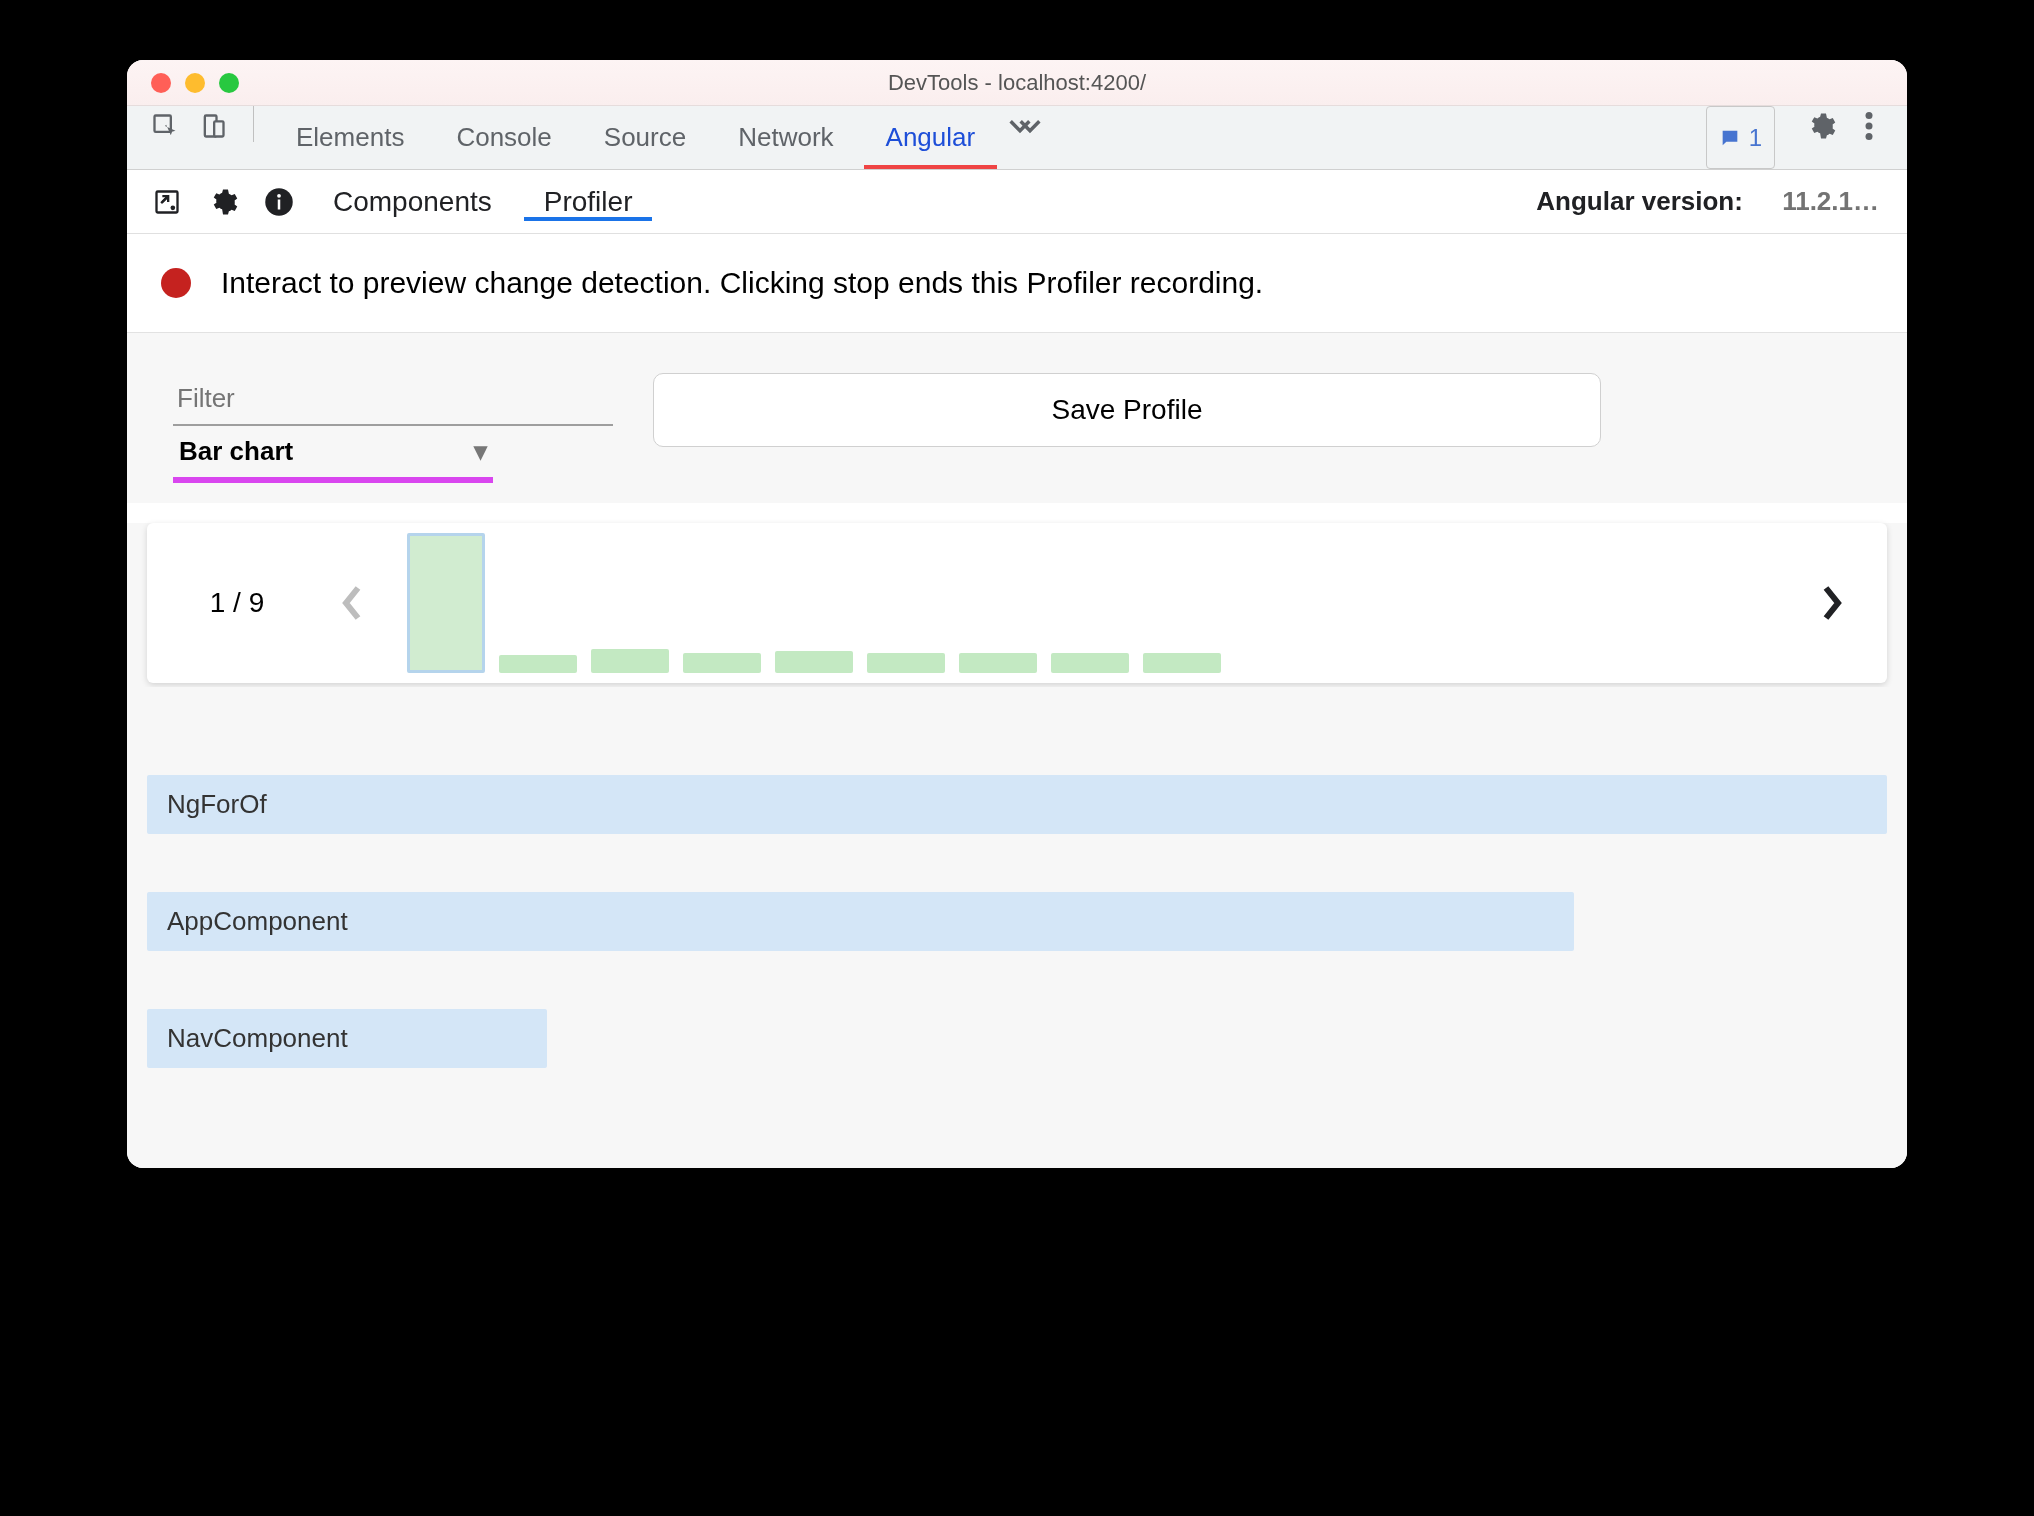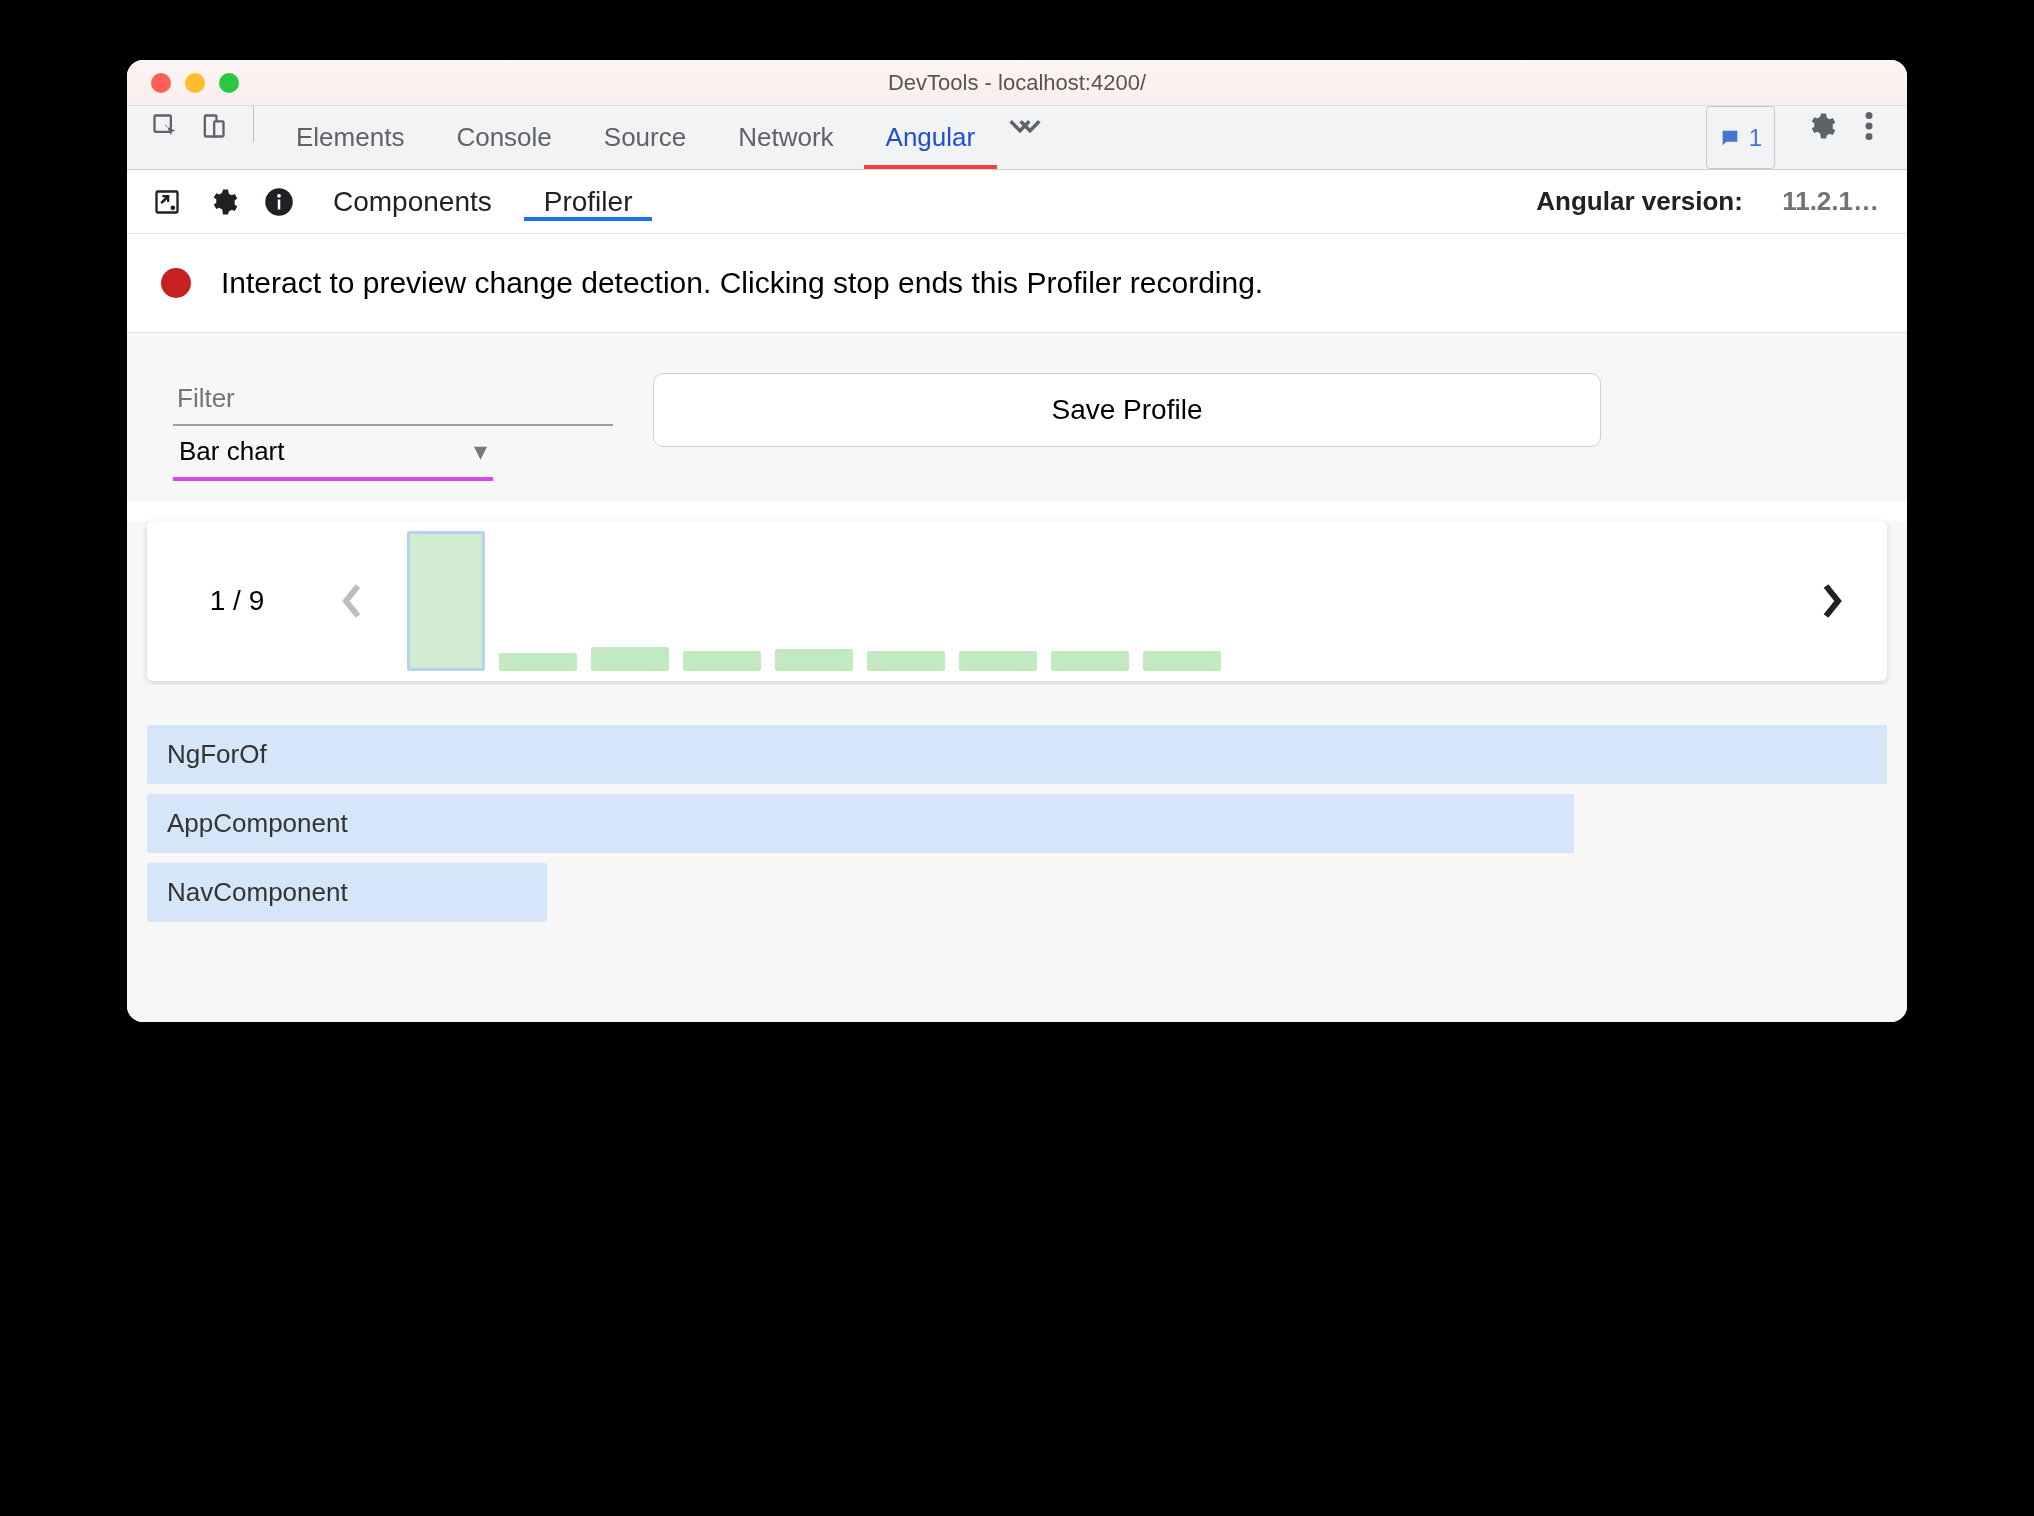--- a/index.html
+++ b/index.html
@@ -139,28 +139,29 @@
     border:none;
     border-bottom:2px solid #9e9e9e;
     background:transparent;
     font-size:26px;
     padding: 10px 4px;
     width: 100%;
     color:#555;
     outline:none;
   }
   .select-wrap {
-    border-bottom:4px solid #d946ef;
+    border-bottom:6px solid #d946ef;
     display:flex;
     align-items:center;
     justify-content:space-between;
     padding: 10px 6px;
     font-size:26px;
     width: 320px;
     cursor:pointer;
+    font-weight:bold;
   }
   .select-wrap .caret { color:#777; }
   .mid-col {
     font-size:26px;
     display:flex; flex-direction:column; gap:18px;
     padding-top:6px;
   }
   .mid-col .label { font-weight:600; }
   .mid-col .val { color:#8a1ea0; font-weight:500; }
   .save-btn {
@@ -217,20 +218,21 @@
     display:flex;
     flex-direction:column;
     gap: 10px;
   }
   .comp-bar {
     background:#d4e6f7;
     padding: 14px 20px;
     font-size:26px;
     color:#333;
     border-radius:2px;
+    margin-top:48px;
   }
 </style>
 </head>
 <body>
 
 <div class="window">
 
   <div class="titlebar">
     <div class="traffic">
       <div class="dot red"></div>

